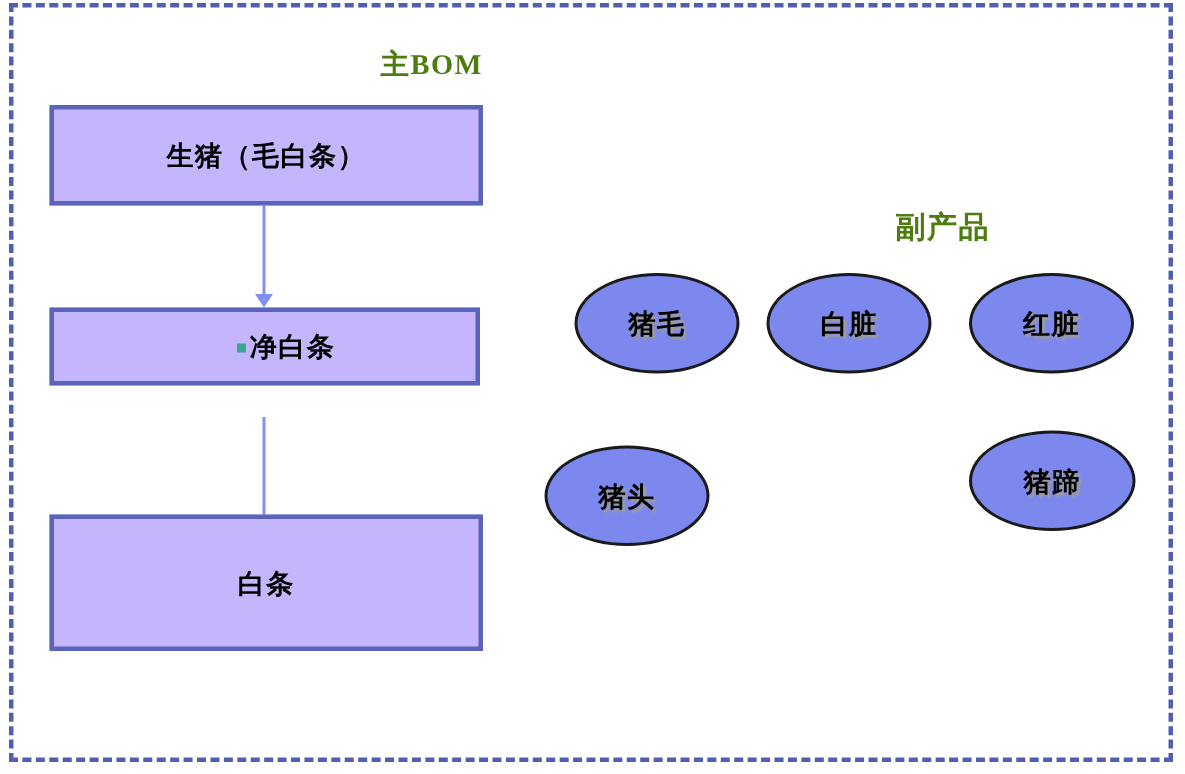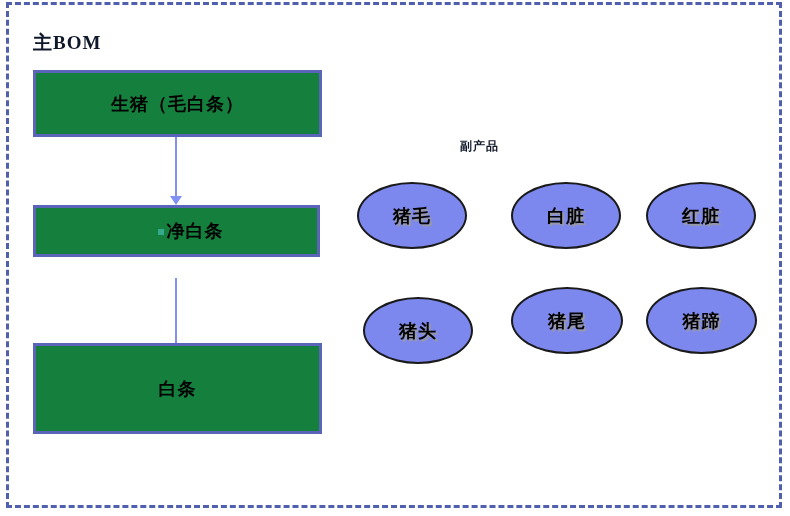--- a/index.html
+++ b/index.html
@@ -18,31 +18,31 @@
   .frame {
     position: absolute;
     top: 2px;
     left: 6px;
     right: 8px;
     bottom: 8px;
     border: 3px dashed #5060ae;
   }
   .section-title {
     position: absolute;
-    text-align: left;
+    text-align: right;
     font-size: 19px;
     font-weight: bold;
-    color: #0f172a;
+    color: #4d7c0f;
     letter-spacing: 1px;
   }
   .flow-box {
     position: absolute;
     left: 33px;
     width: 289px;
-    background: #15803d;
+    background: #c4b5fd;
     border: 3px solid #5a64b8;
     box-sizing: border-box;
     display: flex;
     align-items: center;
     justify-content: center;
     font-size: 18px;
     font-weight: bold;
     color: #000000;
     letter-spacing: 1px;
   }
@@ -118,39 +118,36 @@
 
   <div class="arrow" style="top:278px; height:77px;">
     <div class="shaft" style="height:69px;"></div>
     <div class="head"></div>
   </div>
 
   <div class="flow-box" style="top:343px; height:91px;">
     <span>白条</span>
   </div>
 
-  <div class="section-title" style="left:460px; top:138px; width:200px; font-size:12px;">副产品</div>
+  <div class="section-title" style="left:460px; top:138px; width:200px; font-size:20px;">副产品</div>
 
-  <div class="ellipse" style="left:357px; top:182px;justify-content:center;">
+  <div class="ellipse" style="left:383px; top:182px;justify-content:center;">
     <span>猪毛</span>
   </div>
 
   <div class="ellipse" style="left:511px; top:182px;text-align:right;">
     <span>白脏</span>
   </div>
 
   <div class="ellipse" style="left:646px; top:182px;">
     <span>红脏</span>
   </div>
 
   <div class="ellipse" style="left:363px; top:297px;">
     <span>猪头</span>
   </div>
 
-  <div class="ellipse" style="left:511px; top:287px; width:112px;">
-    <span>猪尾</span>
-  </div>
 
   <div class="ellipse" style="left:646px; top:287px; width:111px;text-align:center;">
     <span>猪蹄</span>
   </div>
 
 </div>
 
 </body></html>

